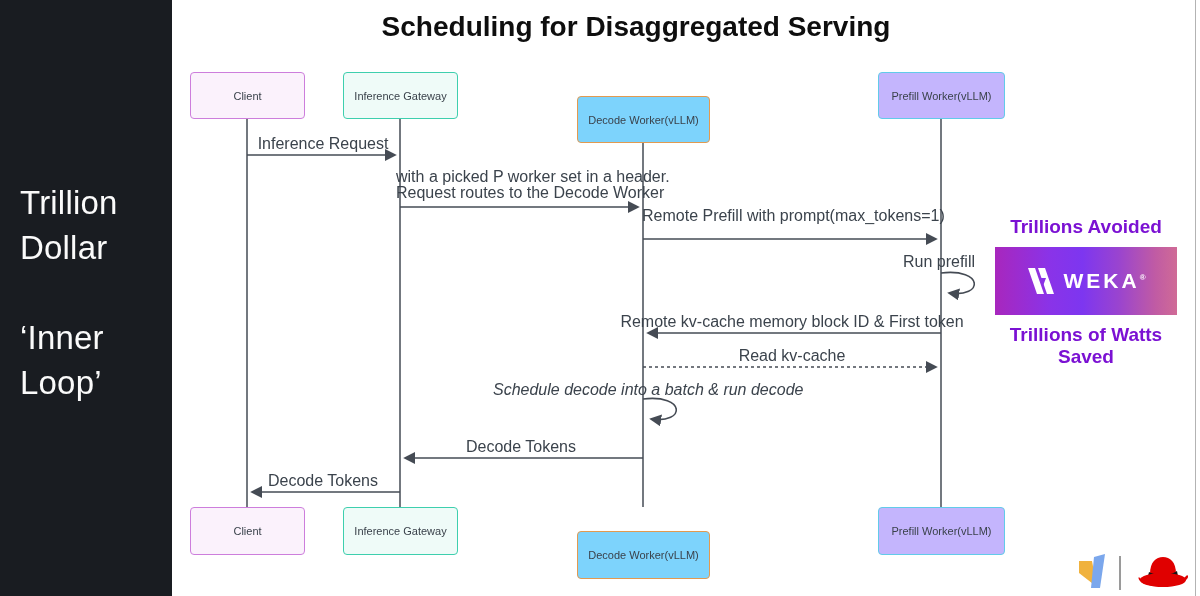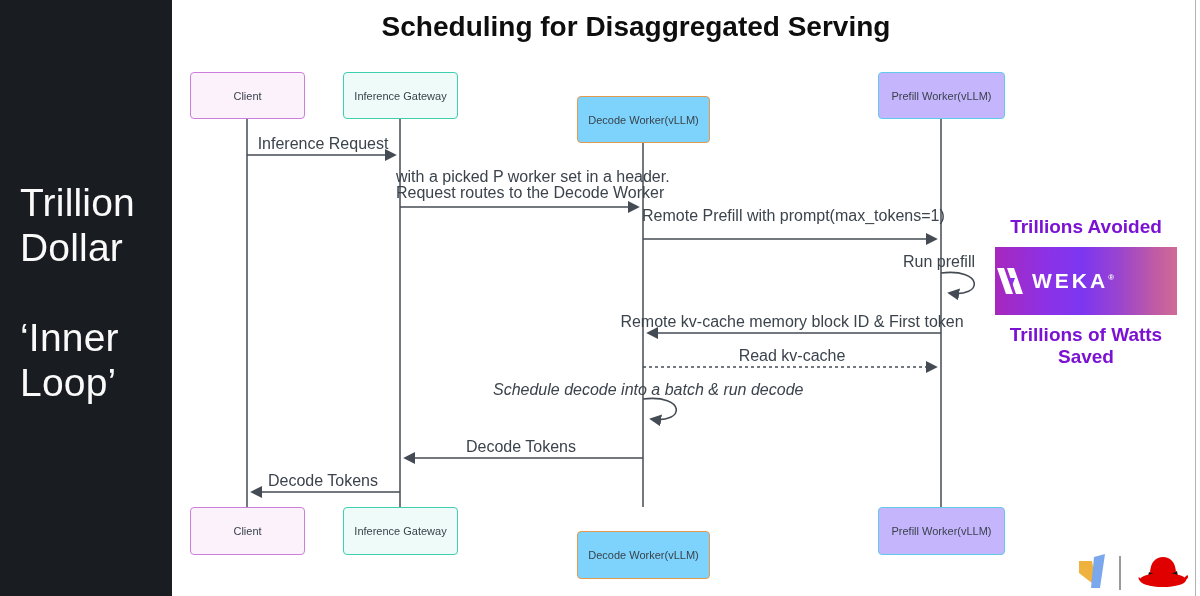--- a/index.html
+++ b/index.html
@@ -1,20 +1,20 @@
 <!DOCTYPE html>
 <html><head>
 <meta charset="utf-8">
 <style>
   html,body{margin:0;padding:0;background:#ffffff;}
   #stage{position:relative;width:1200px;height:596px;background:#ffffff;overflow:hidden;
          font-family:"Liberation Sans","DejaVu Sans",sans-serif;}
   
   #sidebar{position:absolute;left:0;top:0;width:172px;height:596px;background:#191c21;}
-  .side-block{position:absolute;left:20px;color:#fafafa;font-size:39px;font-weight:500;
+  .side-block{position:absolute;left:20px;color:#fafafa;font-size:33px;font-weight:500;
               line-height:45px;letter-spacing:.2px;}
   #side-top{top:180px;}
   #side-bottom{top:315px;}
   
   #title{position:absolute;left:172px;top:11px;width:928px;text-align:center;
          font-size:28px;font-weight:700;color:#0e0e0e;}
   
   .pbox{position:absolute;box-sizing:border-box;border-radius:4px;border:1.5px solid;
         display:flex;align-items:center;justify-content:center;
         font-size:11px;color:#3a424b;white-space:nowrap;}
@@ -24,21 +24,21 @@
   .pb-prefill{background:#c4b5fd;border-color:#62cbe9;}
   
   .msg{position:absolute;font-size:16px;color:#3b434c;text-align:center;
        white-space:nowrap;line-height:16px;}
   .msg-right{text-align:right;}
   
   .purple-head{position:absolute;color:#7b11d3;font-weight:700;font-size:19px;
                text-align:center;white-space:nowrap;line-height:22px;}
   #weka-banner{position:absolute;left:995px;top:247px;width:182px;height:68px;
                background:linear-gradient(90deg,#a827bd 0%,#8a33e8 30%,#7d36f0 48%,#9a44cf 68%,#c05ba4 88%,#d06b96 100%);
-               display:flex;align-items:center;justify-content:flex-start;gap:9px;}
+               display:flex;align-items:center;justify-content:center;gap:9px;}
   #weka-word{color:#ffffff;font-weight:800;font-size:21px;letter-spacing:3px;}
   #weka-word sup{font-size:8px;letter-spacing:0;}
   
   #logo-divider{position:absolute;left:1119px;top:556px;width:2px;height:34px;background:#9a9a9a;}
   #right-edge{position:absolute;left:1195px;top:0;width:1px;height:596px;background:#8a8a8a;opacity:.65;}
   svg{display:block;}
   #seq-svg{position:absolute;left:0;top:0;}
   .logo{position:absolute;}
 </style>
 </head>

